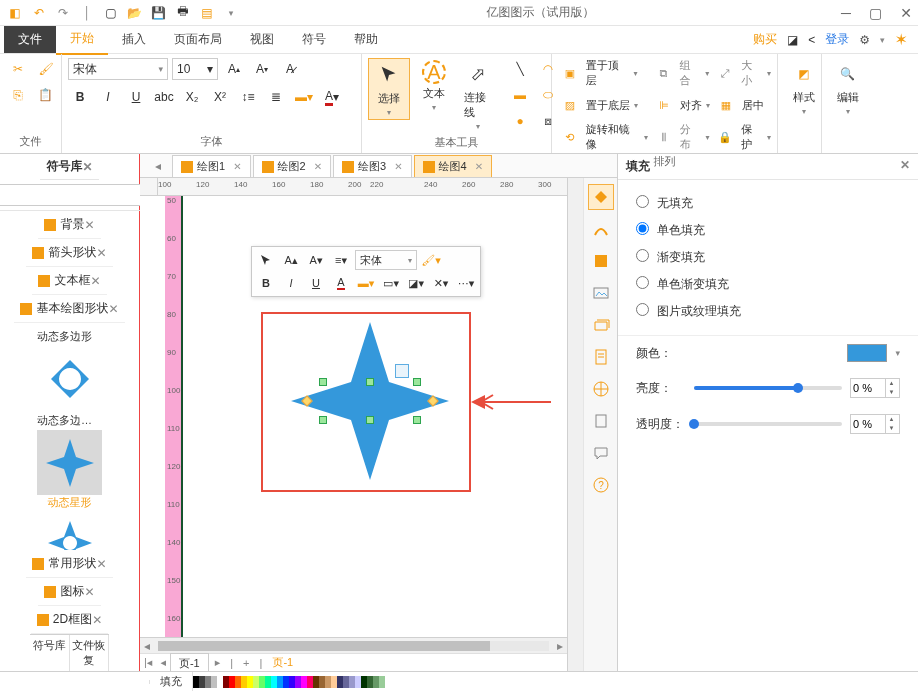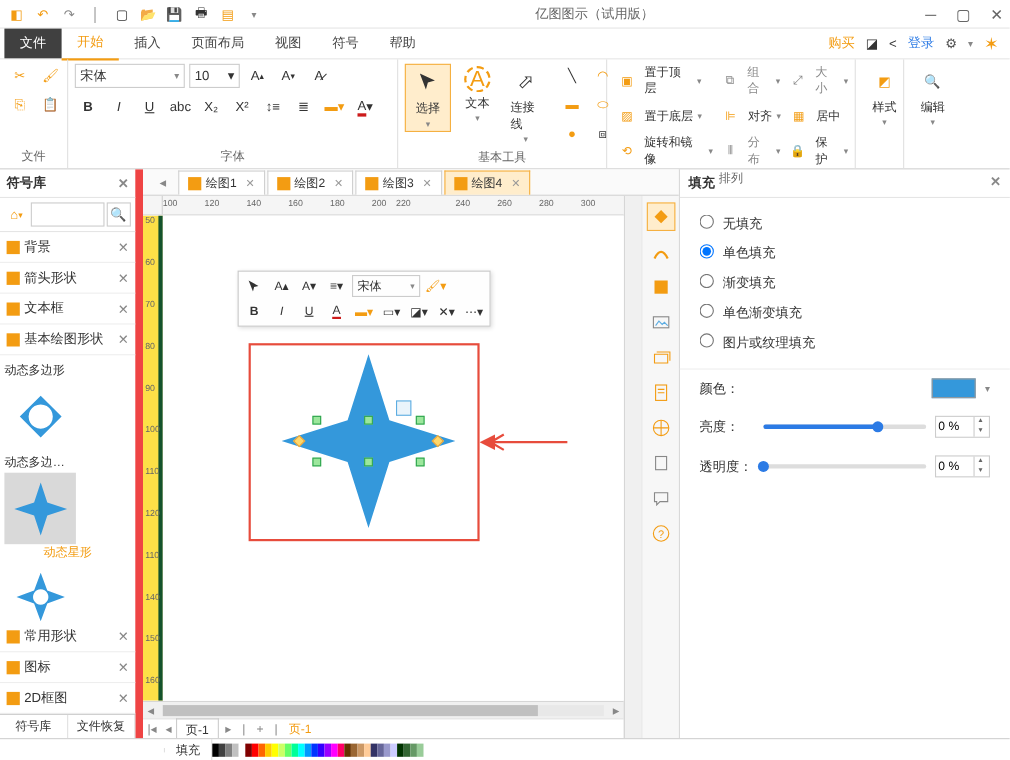--- a/index.html
+++ b/index.html
@@ -36,21 +36,21 @@
 .hstack { display: flex; gap: 4px; align-items: center; }
 .select { border: 1px solid #ccc; height: 22px; padding: 0 4px; font-size: 12px; display: flex; align-items: center; background: #fff; min-width: 100px; justify-content: space-between; }
 .select .caret { color: #888; font-size: 9px; }
 .numsel { border: 1px solid #ccc; width: 46px; height: 22px; display: flex; align-items: center; padding: 0 4px; justify-content: space-between; }
 .bigbtn { display: flex; flex-direction: column; align-items: center; gap: 2px; padding: 2px 6px; }
 .bigbtn.sel { background: #ffedcc; border: 1px solid #f5b041; }
 .bigicon { width: 28px; height: 28px; display: flex; align-items: center; justify-content: center; }
 
 
 .main { display: flex; height: calc(691px - 26px - 28px - 100px - 20px); }
-.leftpanel { width: 130px; border-right: 7px solid #ef4444; display: flex; flex-direction: column; }
+.leftpanel { width: 140px; border-right: 1px solid #ef4444; display: flex; flex-direction: column; align-items: center; }
 .leftpanel .hdr { display: flex; align-items: center; justify-content: space-between; padding: 4px 6px; border-bottom: 1px solid #e5e5e5; font-size: 12px; font-weight: bold; }
 .leftpanel .srow { display: flex; padding: 4px; gap: 2px; border-bottom: 1px solid #e5e5e5; }
 .leftpanel .srow .home { width: 22px; height: 22px; display: inline-flex; align-items: center; justify-content: center; color: #f39c12; }
 .leftpanel .srow input { flex: 1; border: 1px solid #ccc; height: 22px; padding: 0 4px; font-size: 11px; min-width: 0; }
 .leftpanel .srow .mag { width: 22px; height: 22px; display: inline-flex; align-items: center; justify-content: center; border: 1px solid #ccc; }
 .catrow { display: flex; align-items: center; justify-content: space-between; padding: 5px 6px; border-bottom: 1px solid #eee; font-size: 12px; }
 .catrow .mk { width: 12px; height: 12px; background: #f39c12; margin-right: 4px; display: inline-block; }
 .catrow .nm { flex: 1; }
 .shapegrid { flex: 1; overflow: auto; padding: 4px; }
 .shapegrid .cap { font-size: 11px; color: #333; padding: 2px 0; }
@@ -61,21 +61,21 @@
 
 .canvaswrap { flex: 1; display: flex; flex-direction: column; border-right: 1px solid #d0d0d0; }
 .tabstrip { height: 24px; display: flex; align-items: flex-end; background: #fafafa; border-bottom: 1px solid #d0d0d0; padding-left: 6px; gap: 2px; }
 .dtab { display: flex; align-items: center; gap: 4px; padding: 3px 8px; border: 1px solid #d0d0d0; border-bottom: none; background: #fff; font-size: 11px; }
 .dtab .tico { width: 12px; height: 12px; background: #f39c12; }
 .dtab.active { background: #ffedcc; border-color: #f5b041; }
 .dtab .close { color: #999; font-size: 10px; margin-left: 4px; }
 .rulerH { height: 18px; background: #f5f5f5; border-bottom: 1px solid #d0d0d0; position: relative; font-size: 8px; color: #666; display: flex; }
 .rulerH .tick { position: absolute; top: 2px; }
 .canvasarea { flex: 1; position: relative; overflow: hidden; background: #fff; display: flex; }
-.rulerV { width: 18px; background: #fde047; border-right: 4px solid #14532d; position: relative; font-size: 8px; color: #666; }
+.rulerV { width: 18px; background: #f9a8d4; border-right: 2px solid #14532d; position: relative; font-size: 8px; color: #666; margin-left: 25px; }
 .rulerV .tick { position: absolute; left: 2px; }
 .page { flex: 1; position: relative; background: #fff; }
 
 
 .floatbar { position: absolute; border: 1px solid #c8c8c8; background: #fefefe; padding: 3px; box-shadow: 1px 1px 4px rgba(0,0,0,.15); }
 .floatbar .row { display: flex; gap: 3px; align-items: center; margin-bottom: 3px; }
 .floatbar .row:last-child { margin-bottom: 0; }
 .fbtn { width: 22px; height: 20px; display: inline-flex; align-items: center; justify-content: center; border: 1px solid transparent; font-size: 11px; }
 .fsel { border: 1px solid #ccc; height: 20px; padding: 0 4px; font-size: 11px; display: flex; align-items: center; min-width: 62px; justify-content: space-between; }
 

